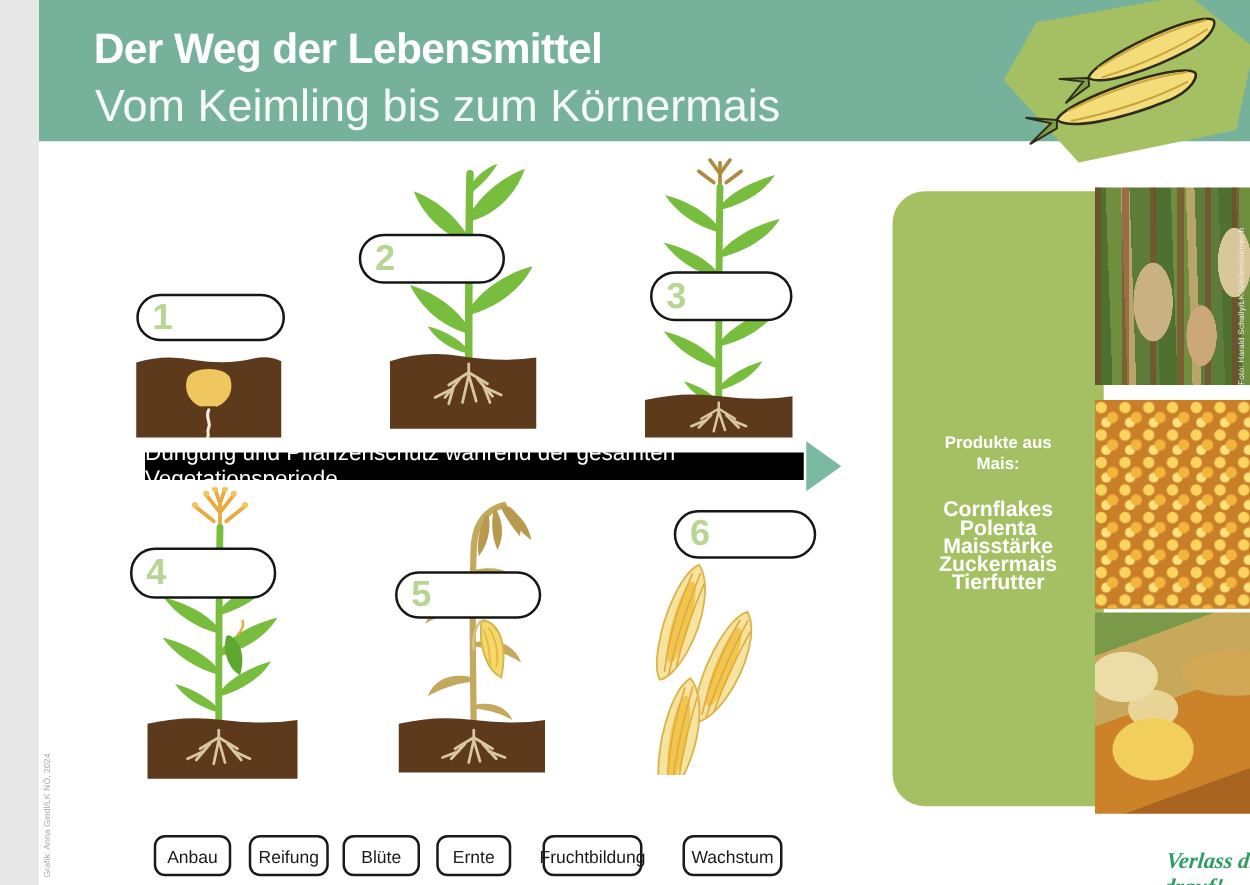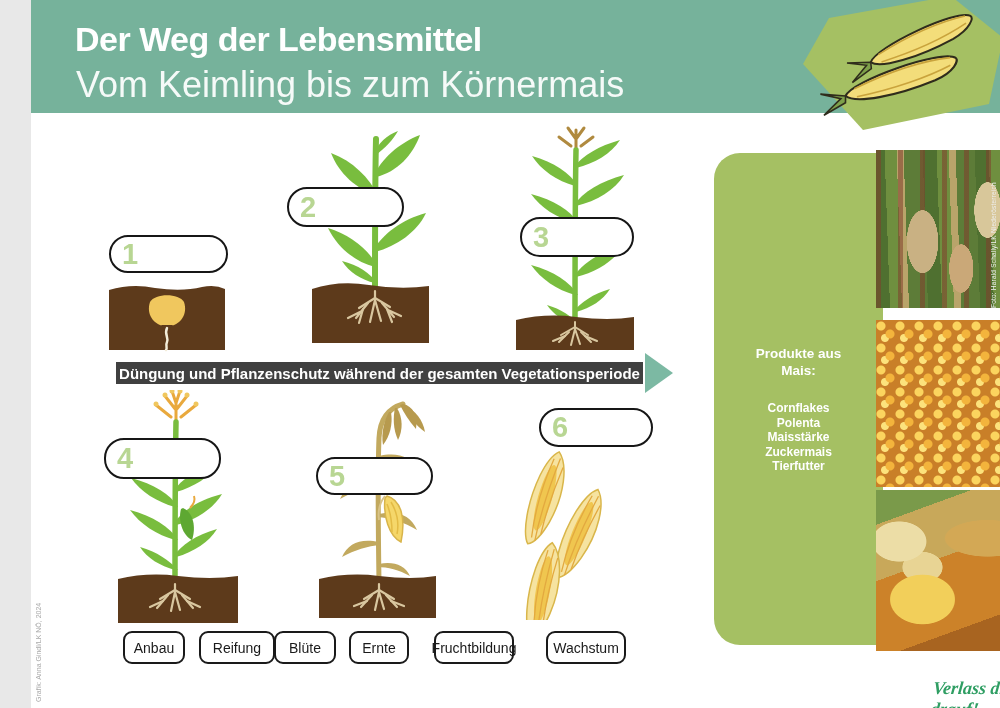--- a/index.html
+++ b/index.html
@@ -10,35 +10,35 @@
   
   .header{position:absolute;left:0;top:0;width:1000px;height:113px;background:#76b29b;}
   .title{position:absolute;left:44px;top:20px;font-size:34px;font-weight:bold;color:#ffffff;letter-spacing:-0.5px;}
   .subtitle{position:absolute;left:45px;top:64px;font-size:36px;font-weight:400;color:rgba(255,255,255,0.93);}
 
   
   .pill{position:absolute;background:#ffffff;border:2.5px solid #161616;border-radius:20px;box-sizing:border-box;display:flex;align-items:center;}
   .pill .num{color:#b8d693;font-weight:bold;font-size:29px;padding-left:11px;line-height:1;}
 
   
-  .arrow-band{position:absolute;left:85px;top:362px;width:527px;height:22px;background:#404040;
-      display:flex;align-items:center;justify-content:center;color:#ffffff;font-weight:bold;font-size:15px;}
+  .arrow-band{position:absolute;left:85px;top:362px;width:527px;height:22px;background:#000000;
+      display:flex;align-items:center;justify-content:center;color:#ffffff;font-weight:normal;font-size:18px;}
   .arrow-head{position:absolute;left:614px;top:353px;width:0;height:0;
       border-top:20px solid transparent;border-bottom:20px solid transparent;border-left:28px solid #7cb9a3;}
 
   
-  .chip{position:absolute;top:631px;height:33px;background:#ffffff;border:2px solid #1a1a1a;border-radius:9px;
+  .chip{position:absolute;top:668px;height:33px;background:#ffffff;border:2px solid #1a1a1a;border-radius:9px;
       box-sizing:border-box;display:flex;align-items:center;justify-content:center;
       font-size:14px;color:#1a1a1a;}
 
   
   .sidebar{position:absolute;left:683px;top:153px;width:169px;height:492px;background:#a5c063;
       border-radius:26px 0 0 26px;color:#ffffff;text-align:center;}
   .sidebar .heading{margin:192px auto 0 auto;width:110px;font-size:13.5px;font-weight:bold;line-height:17px;}
-  .sidebar .plist{margin-top:22px;font-size:12px;font-weight:bold;line-height:14.5px;}
+  .sidebar .plist{margin-top:22px;font-size:17px;font-weight:bold;line-height:14.5px;}
 
   
   .photo{position:absolute;left:845px;width:155px;}
   .photo1{top:150px;height:158px;background:
       radial-gradient(26px 52px at 30% 58%, #c9b183 60%, rgba(0,0,0,0) 61%),
       radial-gradient(22px 46px at 72% 38%, #d8c79a 60%, rgba(0,0,0,0) 61%),
       radial-gradient(20px 40px at 55% 75%, #caa878 60%, rgba(0,0,0,0) 61%),
       repeating-linear-gradient(90deg, rgba(128,62,44,0.55) 0 5px, rgba(0,0,0,0) 5px 22px),
       repeating-linear-gradient(88deg, #4f7030 0 14px, #6f8f3f 14px 26px, #b9a46a 26px 33px, #5d7c38 33px 52px);}
   .photo2{top:320px;height:167px;background-color:#c97f28;background-image:
@@ -230,21 +230,21 @@
   <div class="pill" style="left:508px;top:408px;width:114px;height:39px">
     <span class="num">6</span>
   </div>
 
   <div class="arrow-band">
     <span>Düngung und Pflanzenschutz während der gesamten Vegetationsperiode</span>
   </div>
   <div class="arrow-head"></div>
 
   <div class="chip" style="left:92px;width:62px">Anbau</div>
-  <div class="chip" style="left:168px;width:76px">Reifung</div>
+  <div class="chip" style="left:168px;width:64px">Reifung</div>
   <div class="chip" style="left:243px;width:62px">Blüte</div>
   <div class="chip" style="left:318px;width:60px">Ernte</div>
   <div class="chip" style="left:403px;width:80px">Fruchtbildung</div>
   <div class="chip" style="left:515px;width:80px">Wachstum</div>
 
   <div class="sidebar">
     <div class="heading">Produkte aus Mais:</div>
     <div class="plist">
       <div>Cornflakes</div>
       <div>Polenta</div>

